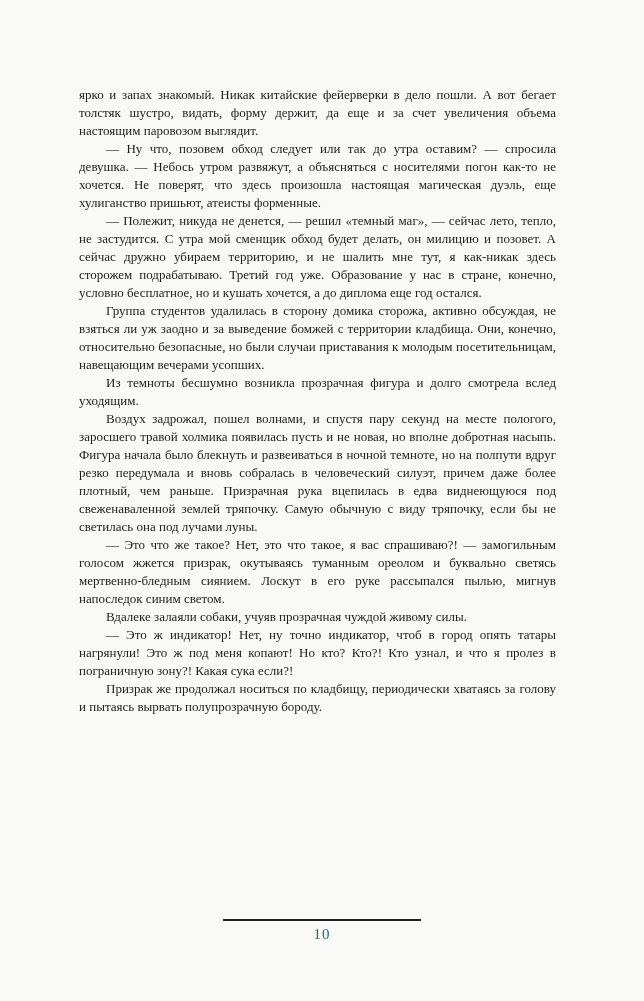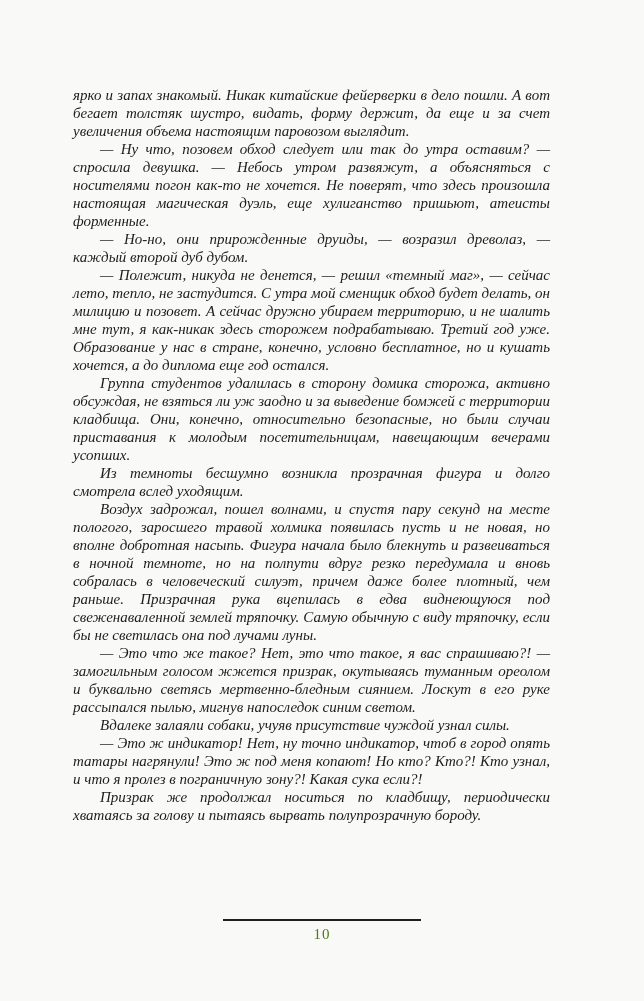--- a/index.html
+++ b/index.html
@@ -14,28 +14,27 @@
     color: #1c1c1c;
     position: relative;
     overflow: hidden;
   }
   .page {
     position: absolute;
     inset: 0;
   }
   .text-block {
     position: absolute;
-    left: 73px;
+    left: 79px;
     top: 86px;
     width: 477px;
-    font-size: 15px;
+    font-size: 13px;
     line-height: 18px;
     text-align: justify;
     hyphens: auto;
-    font-style: italic;
     -webkit-hyphens: auto;
   }
   .text-block p {
     margin: 0;
     padding: 0;
     text-indent: 27px;
   }
   .text-block p.continuation {
     text-indent: 0;
   }
@@ -49,38 +48,37 @@
   .footer-rule {
     width: 198px;
     height: 2px;
     background: #1f1f1f;
     margin: 0 auto 5px auto;
   }
   .page-number {
     font-size: 15px;
     line-height: 16px;
     letter-spacing: 1px;
-    color: #4d7c0f;
+    color: #0f766e;
   }
 </style>
 </head>
 <body>
 
 <div class="page">
 
   <div class="text-block">
     <p class="continuation">ярко и запах знакомый. Никак китайские фейерверки в дело пошли. А вот бегает толстяк шустро, видать, форму держит, да еще и за счет увеличения объема настоящим паровозом выглядит.</p>
     <p>— Ну что, позовем обход следует или так до утра оставим? — спросила девушка. — Небось утром развяжут, а объясняться с носителями погон как-то не хочется. Не поверят, что здесь произошла настоящая магическая дуэль, еще хулиганство пришьют, атеисты форменные.</p>
-    <p>— Но-но, они прирожденные друиды, — возразил древолаз, — каждый второй дуб дубом.</p>
     <p>— Полежит, никуда не денется, — решил «темный маг», — сейчас лето, тепло, не застудится. С утра мой сменщик обход будет делать, он милицию и позовет. А сейчас дружно убираем территорию, и не шалить мне тут, я как-никак здесь сторожем подрабатываю. Третий год уже. Образование у нас в стране, конечно, условно бесплатное, но и кушать хочется, а до диплома еще год остался.</p>
     <p>Группа студентов удалилась в сторону домика сторожа, активно обсуждая, не взяться ли уж заодно и за выведение бомжей с территории кладбища. Они, конечно, относительно безопасные, но были случаи приставания к молодым посетительницам, навещающим вечерами усопших.</p>
     <p>Из темноты бесшумно возникла прозрачная фигура и долго смотрела вслед уходящим.</p>
     <p>Воздух задрожал, пошел волнами, и спустя пару секунд на месте пологого, заросшего травой холмика появилась пусть и не новая, но вполне добротная насыпь. Фигура начала было блекнуть и развеиваться в ночной темноте, но на полпути вдруг резко передумала и вновь собралась в человеческий силуэт, причем даже более плотный, чем раньше. Призрачная рука вцепилась в едва виднеющуюся под свеженаваленной землей тряпочку. Самую обычную с виду тряпочку, если бы не светилась она под лучами луны.</p>
     <p>— Это что же такое? Нет, это что такое, я вас спрашиваю?! — замогильным голосом жжется призрак, окутываясь туманным ореолом и буквально светясь мертвенно-бледным сиянием. Лоскут в его руке рассыпался пылью, мигнув напоследок синим светом.</p>
-    <p>Вдалеке залаяли собаки, учуяв присутствие чуждой узнал силы.</p>
+    <p>Вдалеке залаяли собаки, учуяв прозрачная чуждой живому силы.</p>
     <p>— Это ж индикатор! Нет, ну точно индикатор, чтоб в город опять татары нагрянули! Это ж под меня копают! Но кто? Кто?! Кто узнал, и что я пролез в пограничную зону?! Какая сука если?!</p>
     <p>Призрак же продолжал носиться по кладбищу, периодически хватаясь за голову и пытаясь вырвать полупрозрачную бороду.</p>
   </div>
 
   <div class="footer">
     <div class="footer-rule"></div>
     <div class="page-number">10</div>
   </div>
 
 </div>

